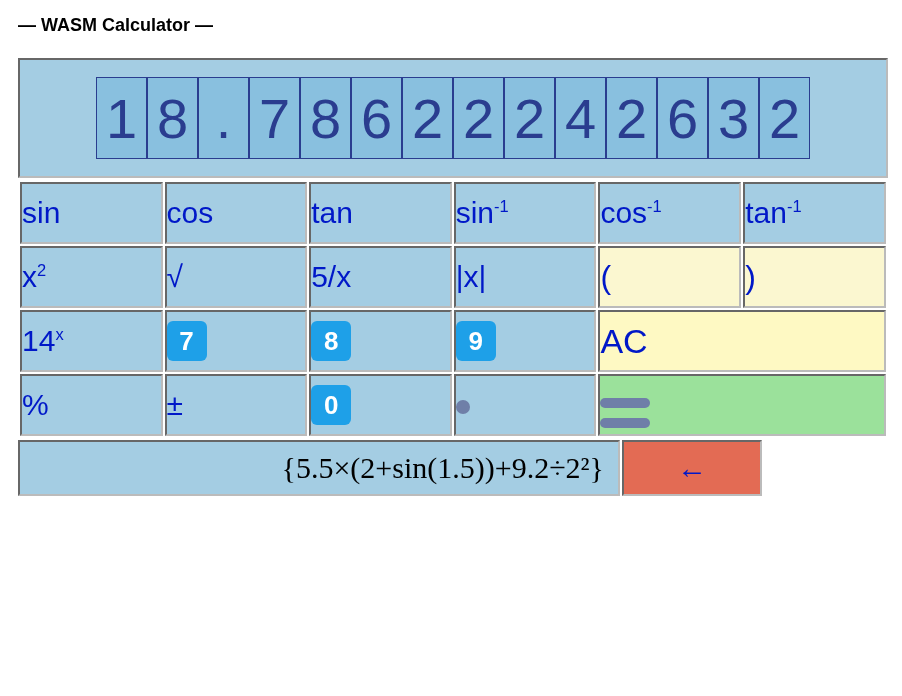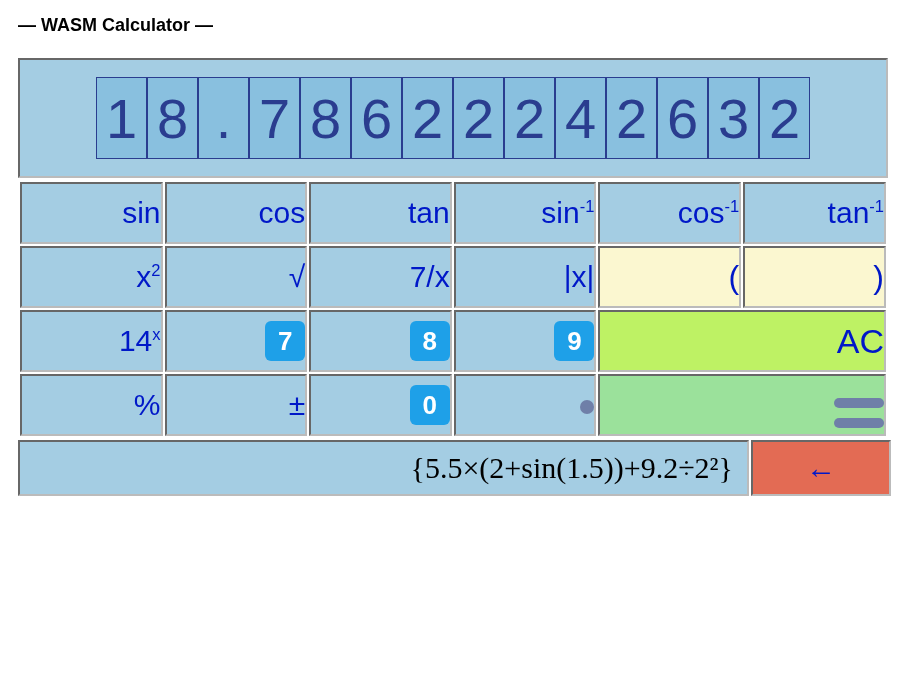--- a/index.html
+++ b/index.html
@@ -45,34 +45,34 @@
       justify-content: center;
     }
     table.grid {
       border-collapse: separate;
       border-spacing: 2px;
       width: 870px;
       margin-top: 2px;
     }
     td {
       height: 62px;
-      text-align: right;
+      text-align: left;
       vertical-align: middle;
       border: 2px inset #bbb;
       background: #a4cde3;
       font-size: 28px;
       color: #0018c8;
       font-family: Arial, sans-serif;
       cursor: pointer;
       user-select: none;
     }
     td.fn { font-size: 30px; }
     td sup { font-size: 0.55em; }
     td.paren { background: #fbf7d0; font-size: 32px; }
-    td.ac { background: #bef264; color: #0018c8; font-size: 34px; }
+    td.ac { background: #fef9c3; color: #0018c8; font-size: 34px; }
     td.eq { background: #9be19b; }
     td.op, td.eq { font-family: "Comic Sans MS", cursive, sans-serif; }
     .numkey {
       display: inline-flex;
       width: 40px;
       height: 40px;
       background: #1ea0e8;
       border-radius: 6px;
       color: #fff;
       align-items: center;
@@ -109,21 +109,21 @@
     }
     .arrow-glyph {
       color: #0018c8;
       font-size: 30px;
       font-weight: bold;
     }
     .footer {
       display: flex;
       gap: 2px;
       margin-top: 2px;
-      width: 873px;
+      width: 744px;
     }
     .expr {
       flex: 1;
       background: #a4cde3;
       border: 2px inset #bbb;
       height: 56px;
       display: flex;
       align-items: center;
       justify-content: flex-end;
       padding: 0 14px;
@@ -175,21 +175,21 @@
       <td class="fn colw">sin</td>
       <td class="fn colw">cos</td>
       <td class="fn colw">tan</td>
       <td class="fn colw"><span>sin</span><sup>-1</sup></td>
       <td class="fn colw"><span>cos</span><sup>-1</sup></td>
       <td class="fn colw"><span>tan</span><sup>-1</sup></td>
     </tr>
     <tr>
       <td class="fn"><span>x</span><sup>2</sup></td>
       <td class="fn">√</td>
-      <td class="fn">7/x</td>
+      <td class="fn">5/x</td>
       <td class="fn">|x|</td>
       <td class="paren">(</td>
       <td class="paren">)</td>
     </tr>
     <tr>
       <td class="fn"><span>14</span><sup>x</sup></td>
       <td><span class="numkey">7</span></td>
       <td><span class="numkey">8</span></td>
       <td><span class="numkey">9</span></td>
       <td class="ac" colspan="2">AC</td>

